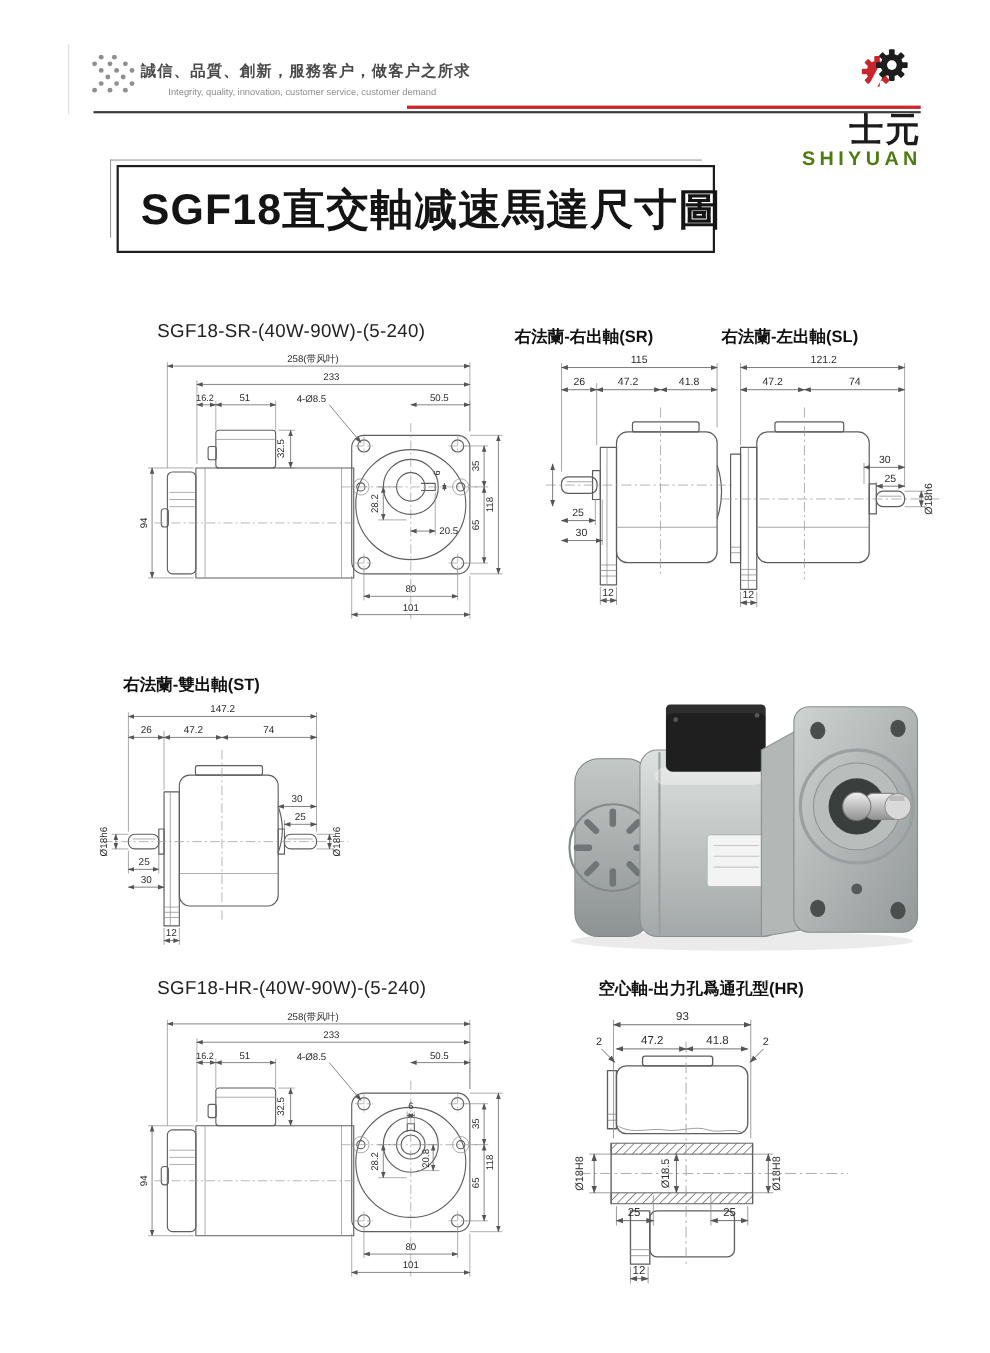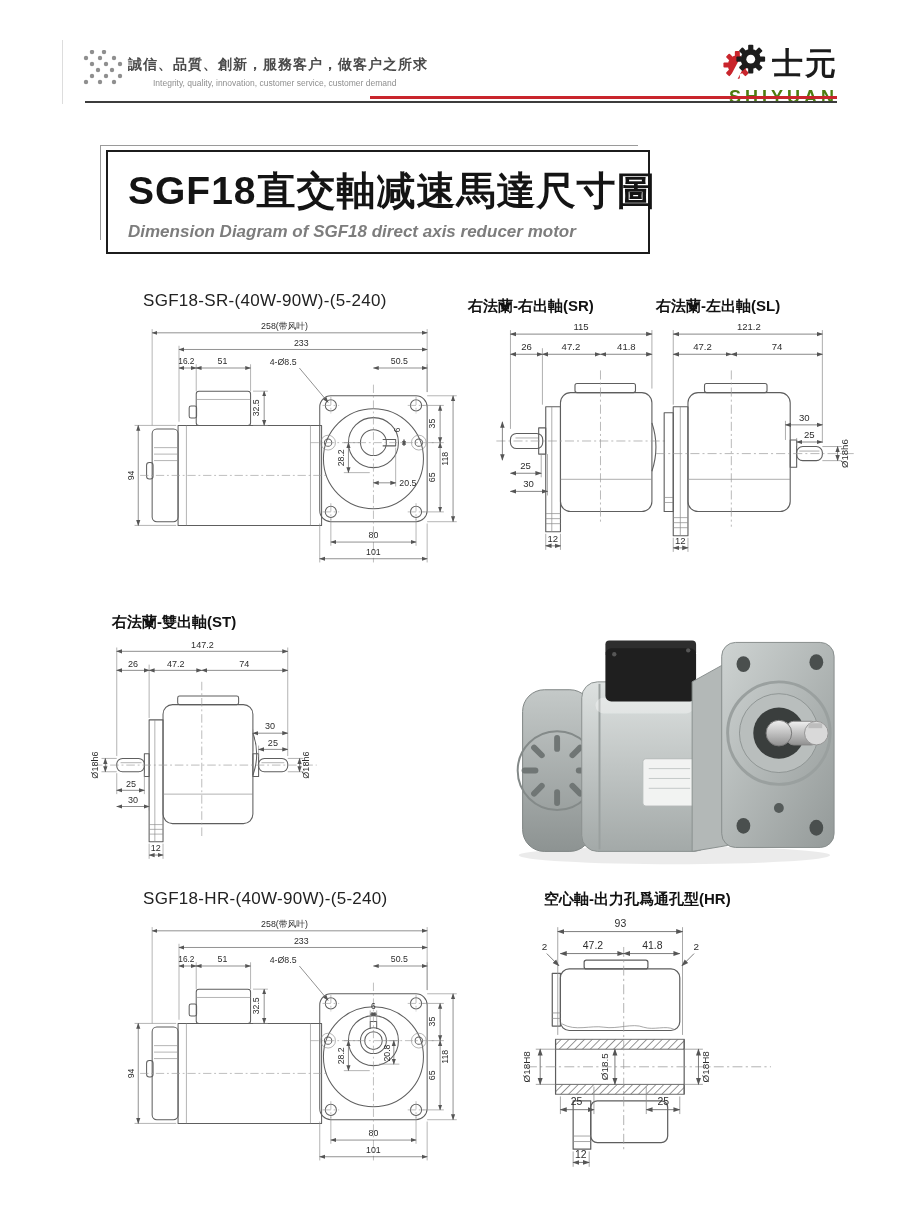--- a/index.html
+++ b/index.html
@@ -7,21 +7,21 @@
         font-family:"Liberation Sans","DejaVu Sans",sans-serif;overflow:hidden;
         border-right:3px solid #ececec;}
   .abs{position:absolute;}
   
   .left-rule{left:62px;top:40px;width:1px;height:64px;background:#ddd;}
   .slogan-zh{left:128px;top:56px;font-size:14px;color:#4a4a4a;letter-spacing:1px;font-weight:bold;text-align:center;}
   .slogan-en{left:129px;top:78px;font-size:8.5px;color:#8f8f8f;padding-left:24px;}
   .rule-dark{left:85px;top:101px;width:752px;height:2px;background:#3c3c3c;}
   .rule-red{left:370px;top:96px;width:467px;height:3px;}
   .logo{left:676px;top:40px;width:162px;display:flex;flex-direction:column;align-items:flex-end;}
-  .logo-row{display:flex;align-items:center;gap:4px;}
+  .logo-row{display:flex;align-items:center;gap:16px;flex-direction:column;}
   .brand-zh{font-size:31px;font-weight:900;color:#1b1b1b;letter-spacing:2px;line-height:1;}
   .brand-en{font-size:18px;font-weight:bold;color:#4d7c0f;letter-spacing:4px;margin-top:1px;}
   
   .banner{left:106px;top:150px;width:502px;border:2px solid #1c1c1c;background:#fff;
           padding:12px 18px 10px 20px;}
   .banner::before{content:"";position:absolute;left:-8px;top:-7px;right:10px;bottom:12px;
           border-left:1px solid #9a9a9a;border-top:1px solid #9a9a9a;}
   .banner::after{content:"";position:absolute;left:10px;top:8px;right:-9px;bottom:-9px;
           border-right:1px solid #9a9a9a;border-bottom:1px solid #9a9a9a;z-index:-1;}
   .banner h1{margin:0;font-size:39px;font-weight:900;color:#141414;letter-spacing:1px;white-space:nowrap;}
@@ -100,21 +100,20 @@
       </svg>
       <span class="brand-zh">士元</span>
     </div>
     <span class="brand-en">SHIYUAN</span>
   </div>
   <div class="abs rule-red" style="background:#c9252c"></div>
   <div class="abs rule-dark"></div>
 
   <div class="abs banner">
     <h1>SGF18直交軸减速馬達尺寸圖</h1>
-    <div class="sub">Dimension Diagram of SGF18 direct axis reducer motor</div>
   </div>
 
   <div class="abs model-label" style="left:95px;top:291px">SGF18-SR-(40W-90W)-(5-240)</div>
   <div class="abs cn-label" style="left:468px;top:297px">右法蘭-右出軸(SR)</div>
   <div class="abs cn-label" style="left:656px;top:297px">右法蘭-左出軸(SL)</div>
   <div class="abs cn-label" style="left:112px;top:613px">右法蘭-雙出軸(ST)</div>
   <div class="abs model-label" style="left:95px;top:889px">SGF18-HR-(40W-90W)-(5-240)</div>
   <div class="abs cn-label" style="left:544px;top:890px">空心軸-出力孔爲通孔型(HR)</div>
 
   <svg class="abs" style="left:88px;top:318px" width="382" height="250" viewBox="0 0 412 270">

